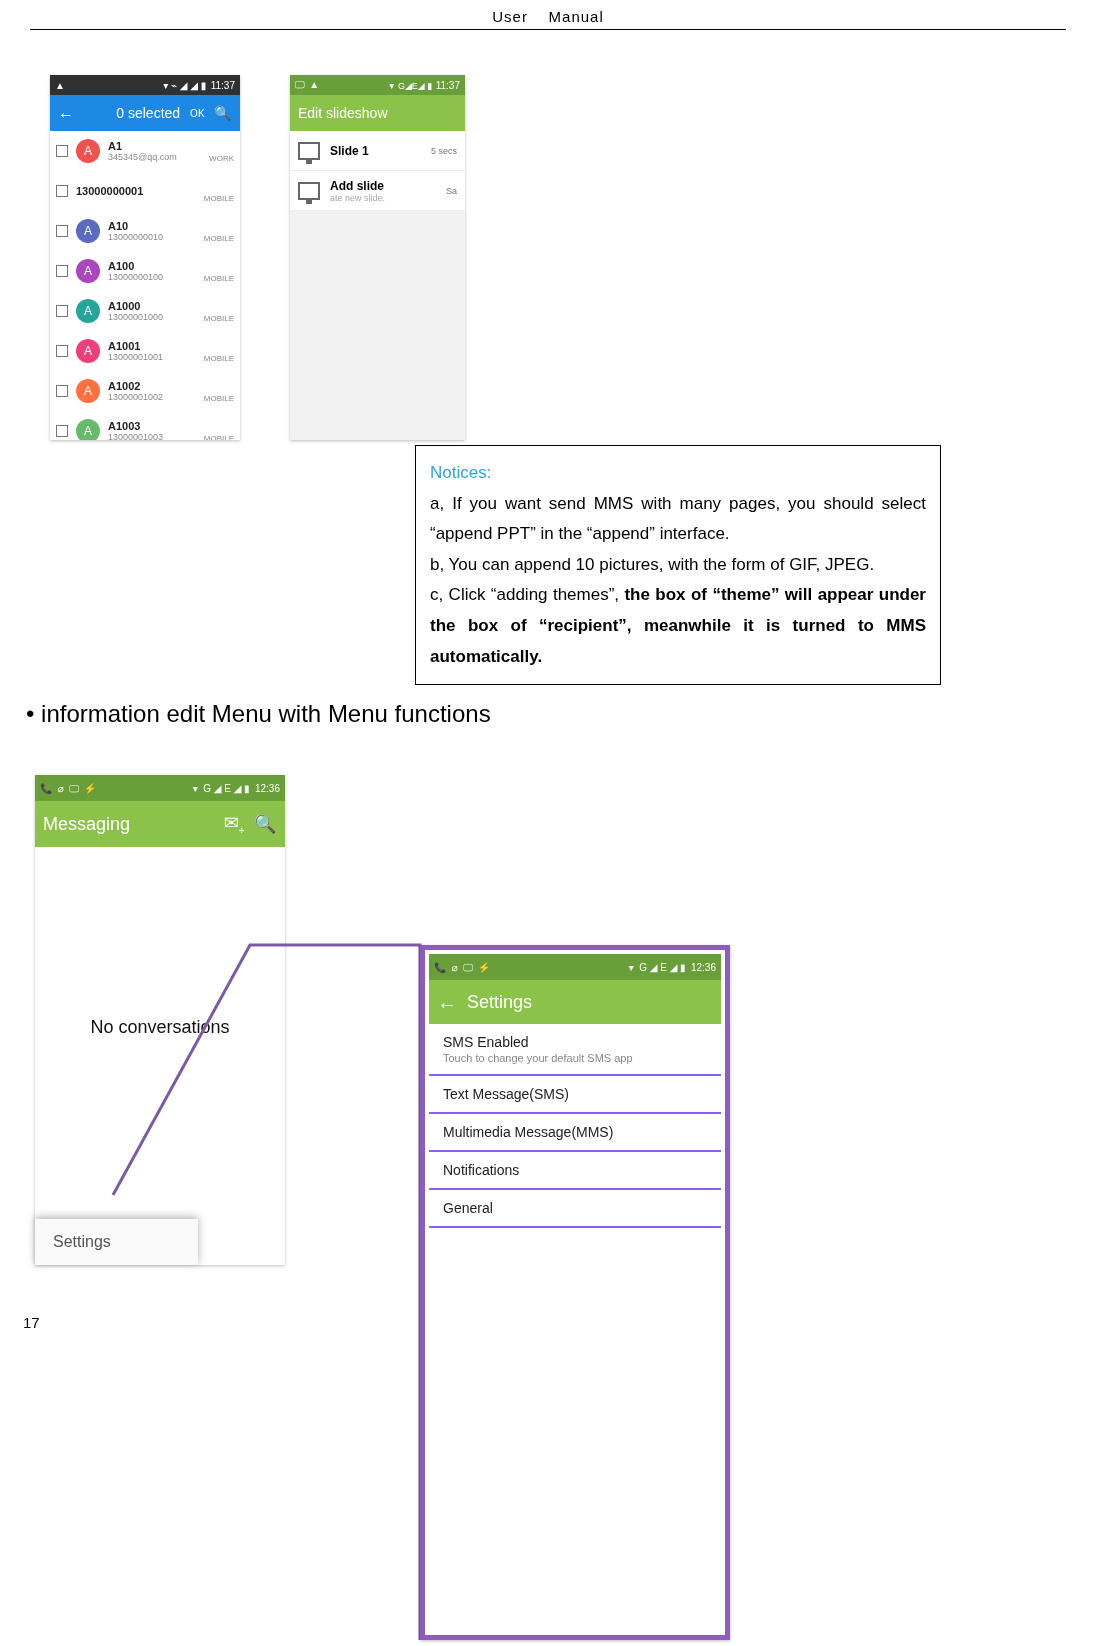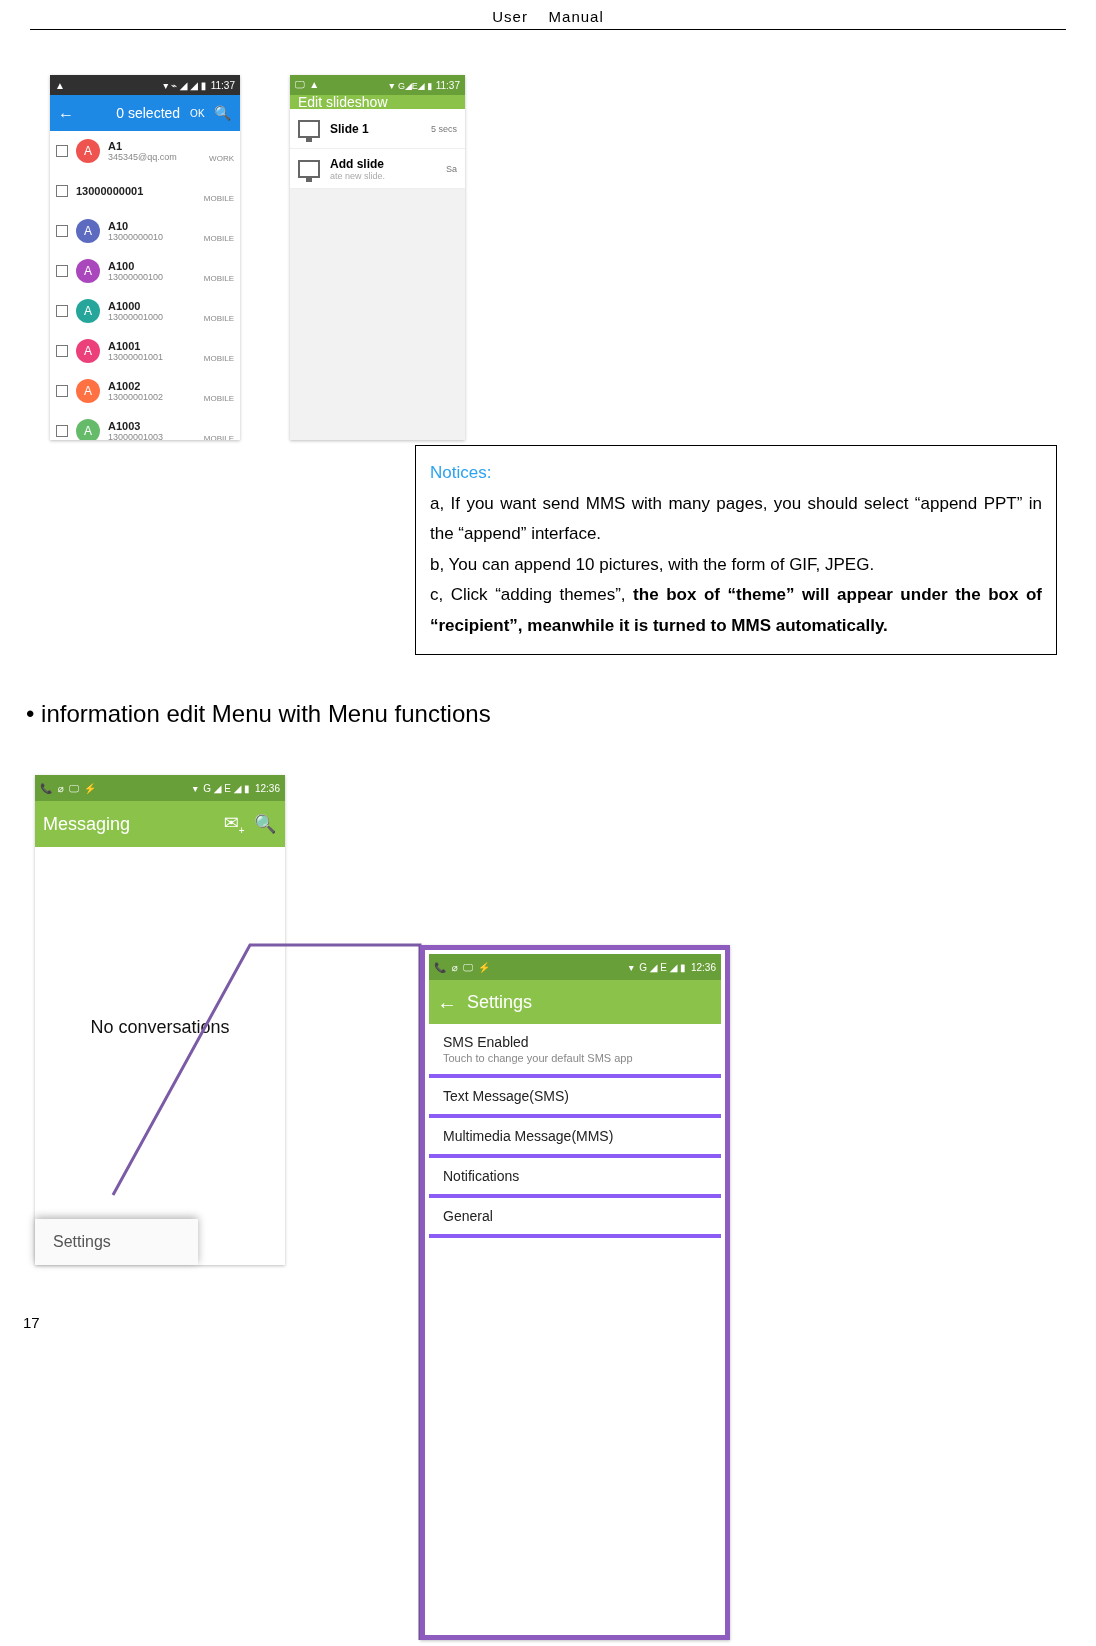--- a/index.html
+++ b/index.html
@@ -30,33 +30,33 @@
   .c-type{font-size:8px;color:#888;align-self:flex-end;margin-bottom:4px}
   
   .slide-row{display:flex;align-items:center;padding:6px 8px;height:40px;border-bottom:1px solid #eee}
   .slide-ico{width:22px;height:18px;border:2px solid #666;margin-right:10px;position:relative;flex:0 0 22px}
   .slide-ico:after{content:"";position:absolute;left:50%;bottom:-6px;width:6px;height:4px;background:#666;transform:translateX(-50%)}
   .slide-main{flex:1}
   .slide-t{font-size:12px;font-weight:bold}
   .slide-s{font-size:9px;color:#aaa}
   .slide-dur{font-size:9px;color:#777}
   
-  .notices{position:absolute;left:415px;top:445px;width:642px;border:1.5px solid #000;padding:12px 14px;font-size:17px;line-height:1.8}
+  .notices{position:absolute;left:415px;top:445px;width:526px;border:1.5px solid #000;padding:12px 14px;font-size:17px;line-height:1.8}
   .notices .title{color:#2ba3ef;font-size:17px}
   .notices b{font-weight:bold}
   .section-title{position:absolute;left:26px;top:700px;font-size:24px}
   
   .msg-title{font-weight:500;font-size:18px}
   .no-conv{text-align:center;font-size:18px;color:#111;padding-top:170px}
   .popup{position:absolute;bottom:0;left:0;right:35%;background:#fafafa;box-shadow:0 -2px 8px rgba(0,0,0,.3)}
   .popup div{padding:14px 18px;font-size:16px;color:#555;border-bottom:1px solid #e0e0e0}
   .popup div:last-child{border-bottom:none}
   
   .settings-frame{border:5px solid #8e5bbf}
-  .set-row{padding:10px 14px;border-bottom:4px solid #8b5cf6}
+  .set-row{padding:10px 14px;border-bottom:2px solid #8b5cf6}
   .set-t{font-size:14px;color:#222}
   .set-s{font-size:11px;color:#888;margin-top:2px}
   svg.conn{position:absolute;overflow:visible}
 </style>
 </head>
 <body>
 
 <div class="page-hdr"><span class="page-hdr-span">User    Manual</span></div>
 <div class="hdr-rule"></div>
 
@@ -143,21 +143,21 @@
     <div class="c-type">MOBILE</div>
       </div>
     </div>
 </div>
 
 <div class="phone" style="left:290px;top:75px;width:175px;height:365px;background:#f2f2f2">
   <div class="statusbar greenbar">
     <span class="left-icons"><span>🖵</span> <span>▲</span></span>
     <span class="right-icons"><span>▾</span> G◢E◢ ▮ <span>11:37</span></span>
   </div>
-  <div class="titlebar green" style="height:14px">
+  <div class="titlebar green" style="height:36px">
     <span>Edit slideshow</span>
   </div>
   <div id="slide-list" style="background:#fff">
       <div class="slide-row">
         <div class="slide-ico"></div>
     <div class="slide-main">
           <div class="slide-t">Slide 1</div>
     </div>
     <div class="slide-dur">5 secs</div>
       </div>

